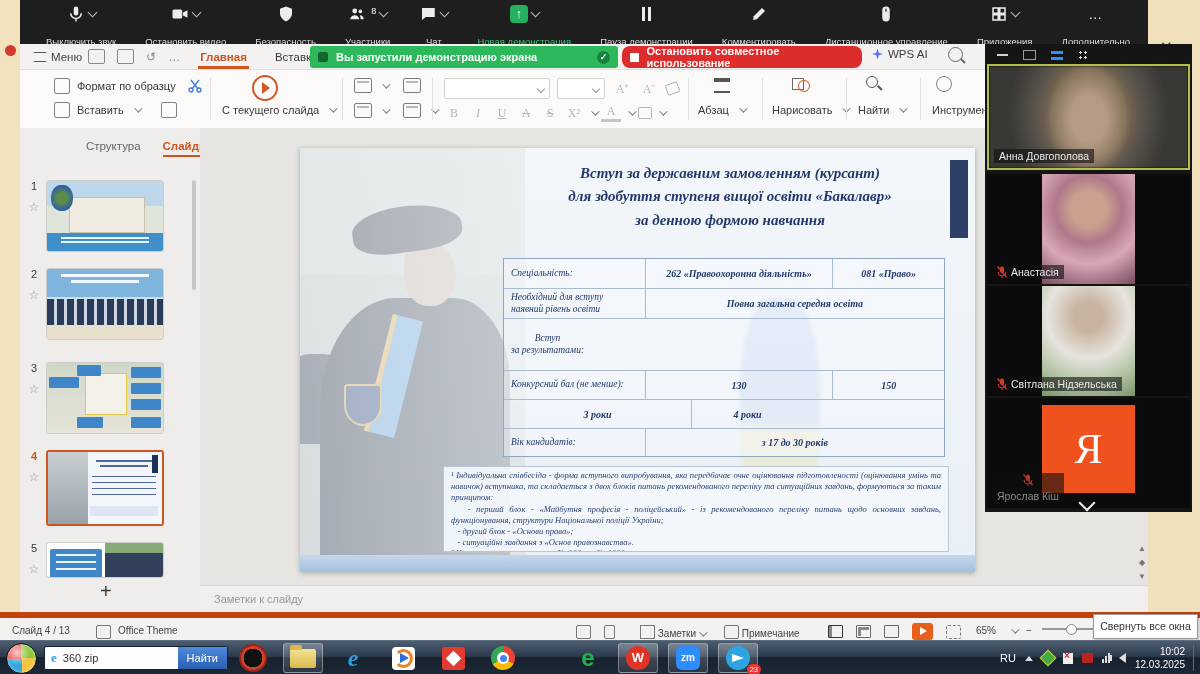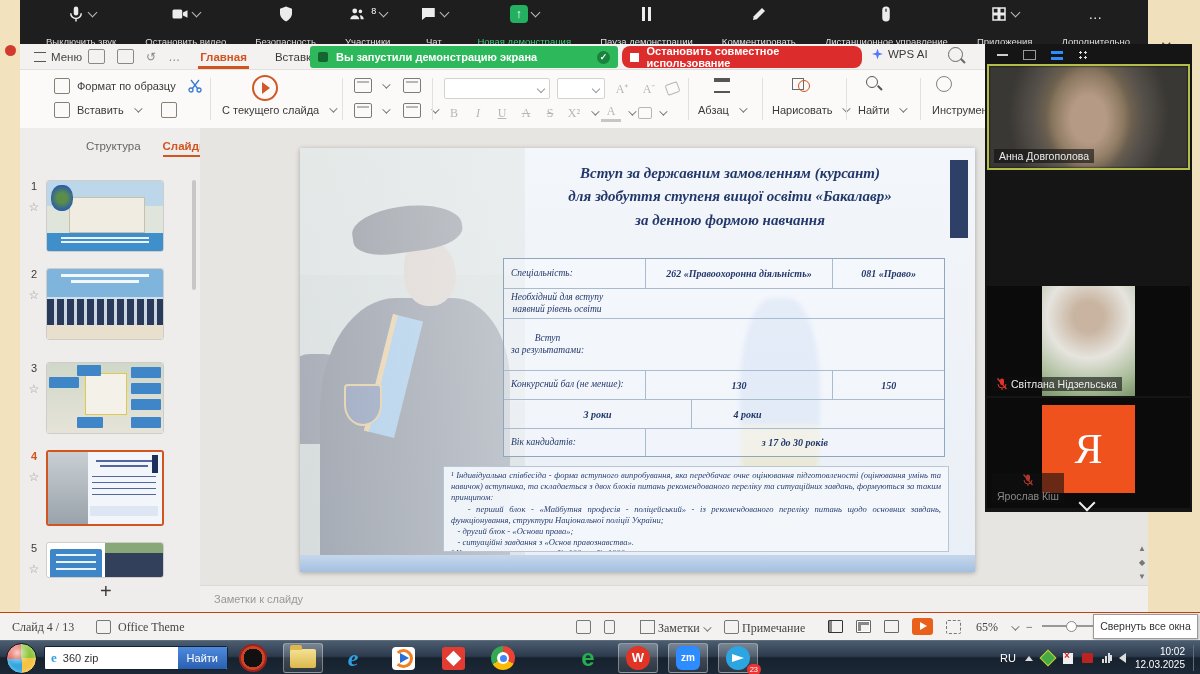--- a/index.html
+++ b/index.html
@@ -150,22 +150,22 @@
             color:#2a4173;text-align:justify;overflow:hidden;}
   .bottom-band{position:absolute;left:0;right:0;bottom:0;height:17px;
                background:linear-gradient(180deg,#c6d7ec,#a3c0e0);}
 
   .scroll-ctrl{left:1136px;top:544px;width:12px;display:flex;flex-direction:column;gap:5px;
                align-items:center;color:#777;font-size:8px;z-index:3;}
 
   
   .notesbar{left:200px;top:585px;width:948px;height:27px;background:#f1efed;border-top:1px solid #dcdad8;
             font-size:11px;color:#9a9896;line-height:27px;padding-left:14px;box-sizing:border-box;}
-  .statusbar{left:0;top:612px;width:1200px;height:28px;background:#f4f2f0;border-top:1px solid #c2410c;
-             font-size:12px;color:#444;z-index:20;font-family:Liberation Serif, serif;}
+  .statusbar{left:0;top:612px;width:1200px;height:28px;background:#f4f2f0;border-top:6px solid #c2410c;
+             font-size:10px;color:#444;z-index:20;}
   .st{position:absolute;top:7px;}
   .st-ic{width:13px;height:12px;border:1.2px solid #777;border-radius:2px;display:inline-block;vertical-align:-2px;}
   .view-ic{width:13px;height:11px;border:1.2px solid #666;display:inline-block;border-radius:1px;}
   .play-red{width:21px;height:17px;background:#e8601a;border-radius:3px;position:relative;display:inline-block;}
   .play-red:after{content:"";position:absolute;left:8px;top:4px;border-left:7px solid #fff;
                   border-top:4.5px solid transparent;border-bottom:4.5px solid transparent;}
   .zoom-slider{width:58px;height:2px;background:#9a9896;display:inline-block;vertical-align:4px;position:relative;}
   .zoom-slider i{position:absolute;left:24px;top:-4px;width:9px;height:9px;background:#fdfdfd;border:1px solid #888;border-radius:50%;}
   .tooltip{left:1093px;top:614px;width:103px;height:23px;background:#fefefe;border:1px solid #9a9a9a;
            font-size:10.5px;color:#333;text-align:center;line-height:23px;z-index:50;box-shadow:1px 1px 3px rgba(0,0,0,.25);}
@@ -582,20 +582,21 @@
 
       <div class="stable">
         <div class="srow" style="height:30px">
           <div class="scell sc-label">Спеціальність:</div>
           <div class="scell sc-v sc-c1">262 «Правоохоронна діяльність»</div>
           <div class="scell sc-v sc-c2">081 «Право»</div>
         </div>
         <div class="srow" style="height:30px">
           <div class="scell sc-label pre">Необхідний для вступу
 наявний рівень освіти</div>
+          <div class="scell sc-v sc-span">Повна загальна середня освіта</div>
         </div>
         <div class="srow" style="height:52px">
           <div class="scell sc-label pre">Вступ
 за результатами:</div>
         </div>
         <div class="srow" style="height:29px">
           <div class="scell sc-label">Конкурсний бал (не менше):</div>
           <div class="scell sc-v sc-c1">130</div>
           <div class="scell sc-v sc-c2">150</div>
         </div>
@@ -730,20 +731,31 @@
       <span class="pc-grid"></span>
     </div>
 
     <div class="tile speaking" style="top:20px">
       <div class="anna-vid"></div>
       <div class="vname">
           <span>Анна Довгополова</span>
         </div>
     </div>
 
+    <div class="tile" style="top:130px">
+      <div class="port pink"></div>
+      <div class="vname">
+        <svg class="mic-off" viewBox="0 0 10 12">
+            <rect x="3" y="0.5" width="4" height="6.5" rx="2" fill="#e0352b"></rect>
+            <path d="M1 6a4 4 0 0 0 8 0M5 10v2" stroke="#e0352b" fill="none"></path>
+            <line x1="0.5" y1="0.5" x2="9.5" y2="11" stroke="#e0352b" stroke-width="1.4"></line>
+          </svg>
+        <span>Анастасія</span>
+      </div>
+    </div>
 
     <div class="tile" style="top:242px">
       <div class="port grn"></div>
       <div class="vname">
         <svg class="mic-off" viewBox="0 0 10 12">
             <rect x="3" y="0.5" width="4" height="6.5" rx="2" fill="#e0352b"></rect>
             <path d="M1 6a4 4 0 0 0 8 0M5 10v2" stroke="#e0352b" fill="none"></path>
             <line x1="0.5" y1="0.5" x2="9.5" y2="11" stroke="#e0352b" stroke-width="1.4"></line>
           </svg>
         <span>Світлана Нідзельська</span>

